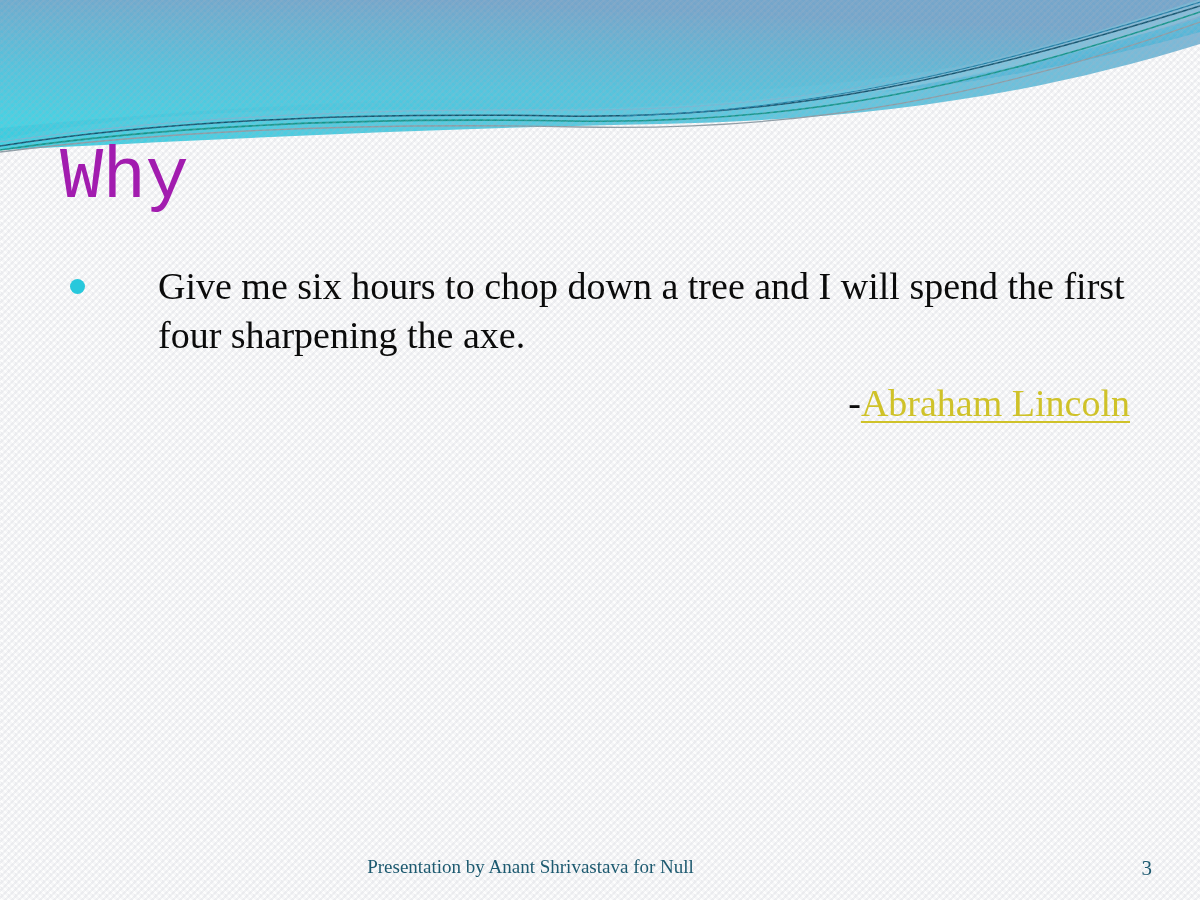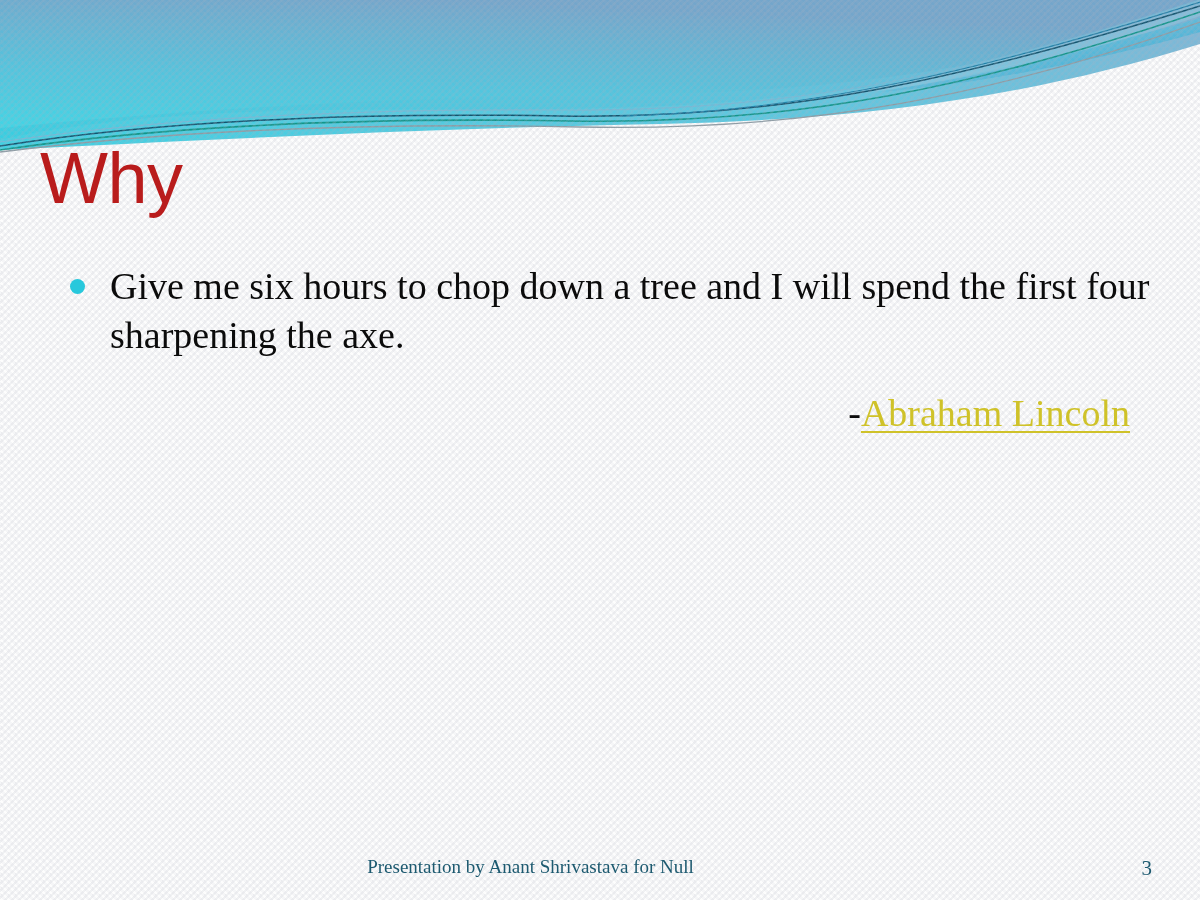--- a/index.html
+++ b/index.html
@@ -44,28 +44,28 @@
 
   
   #content {
     position: absolute;
     inset: 0;
     z-index: 3;
   }
 
   .slide-title {
     position: absolute;
-    left: 40px;
+    left: 60px;
     top: 142px;
-    font-family: Liberation Sans, sans-serif;
+    font-family: Liberation Mono, monospace;
     font-weight: 400;
     font-size: 72px;
     line-height: 1.0;
     letter-spacing: -0.5px;
-    color: #b91c1c;
+    color: #a21caf;
     white-space: nowrap;
   }
 
   .body-block {
     position: absolute;
     left: 62px;
     top: 262px;
     width: 1090px;
   }
 
@@ -78,29 +78,29 @@
   }
   .bullet-row .dot {
     position: absolute;
     left: 8px;
     top: 0.46em;
     width: 15px;
     height: 15px;
     border-radius: 50%;
     background: #28c8dc;
   }
-  .bullet-text { display: block; }
+  .bullet-text { display: block; margin-left: 48px; }
 
   .attrib-row {
     text-align: right;
     font-size: 38px;
     line-height: 1.30;
     color: #0b0b0b;
     padding-right: 22px;
-    margin-top: 28px;
+    margin-top: 18px;
   }
   .attrib-dash { color: #0b0b0b; }
   .attrib-link {
     color: #cfc229;
     text-decoration: underline;
     text-decoration-color: #cfc229;
     text-underline-offset: 5px;
     text-decoration-thickness: 2px;
     cursor: pointer;
   }

